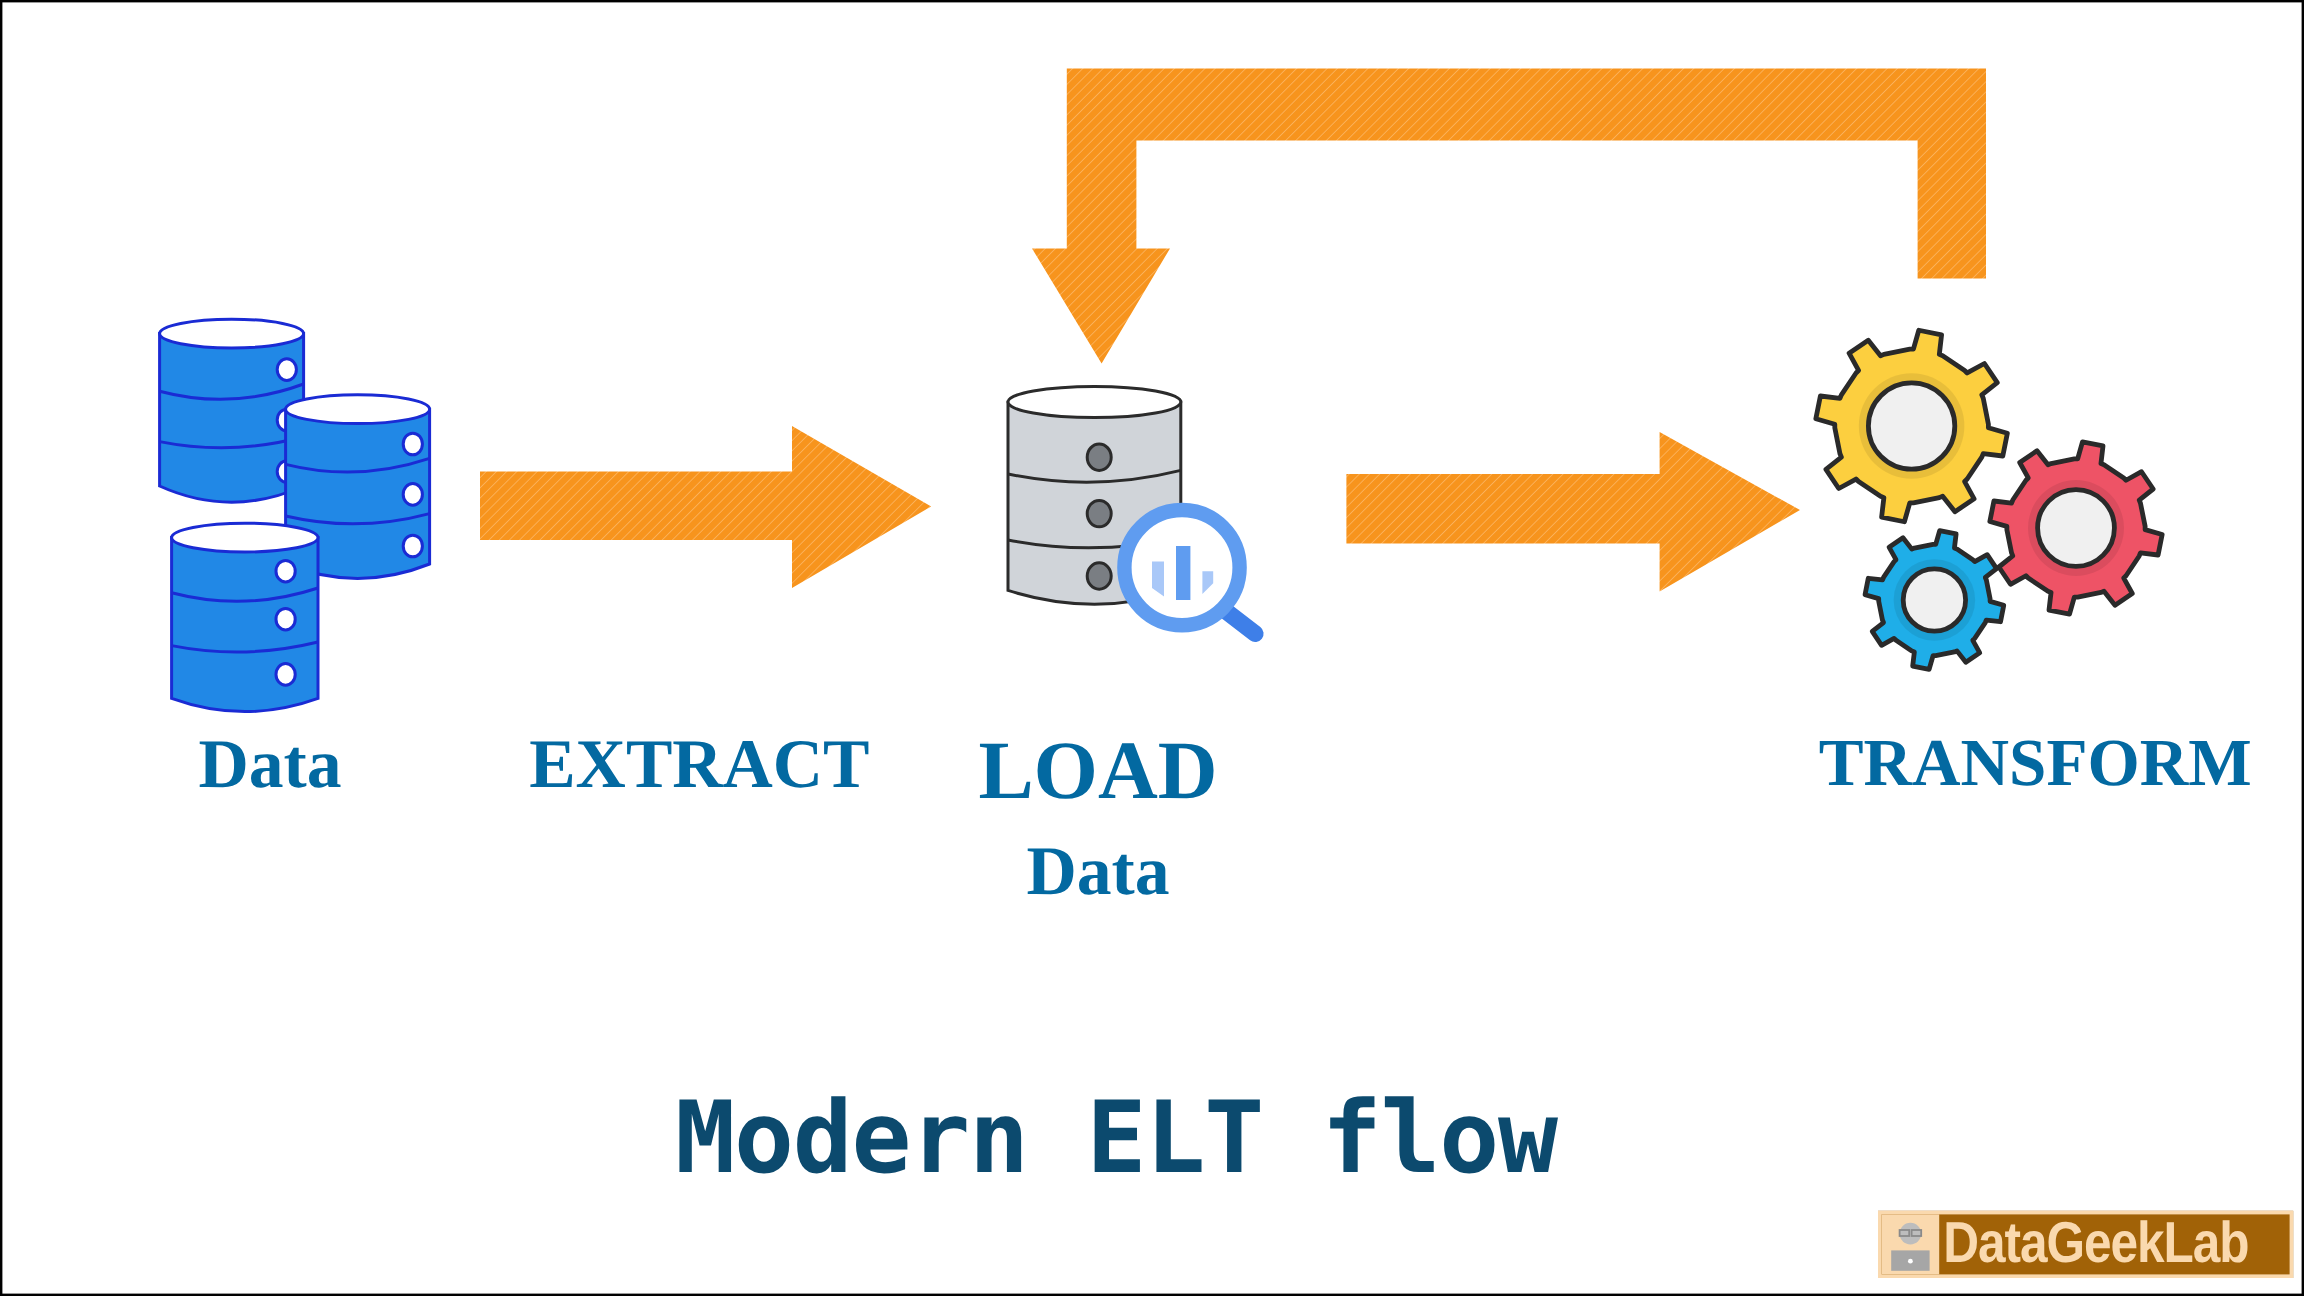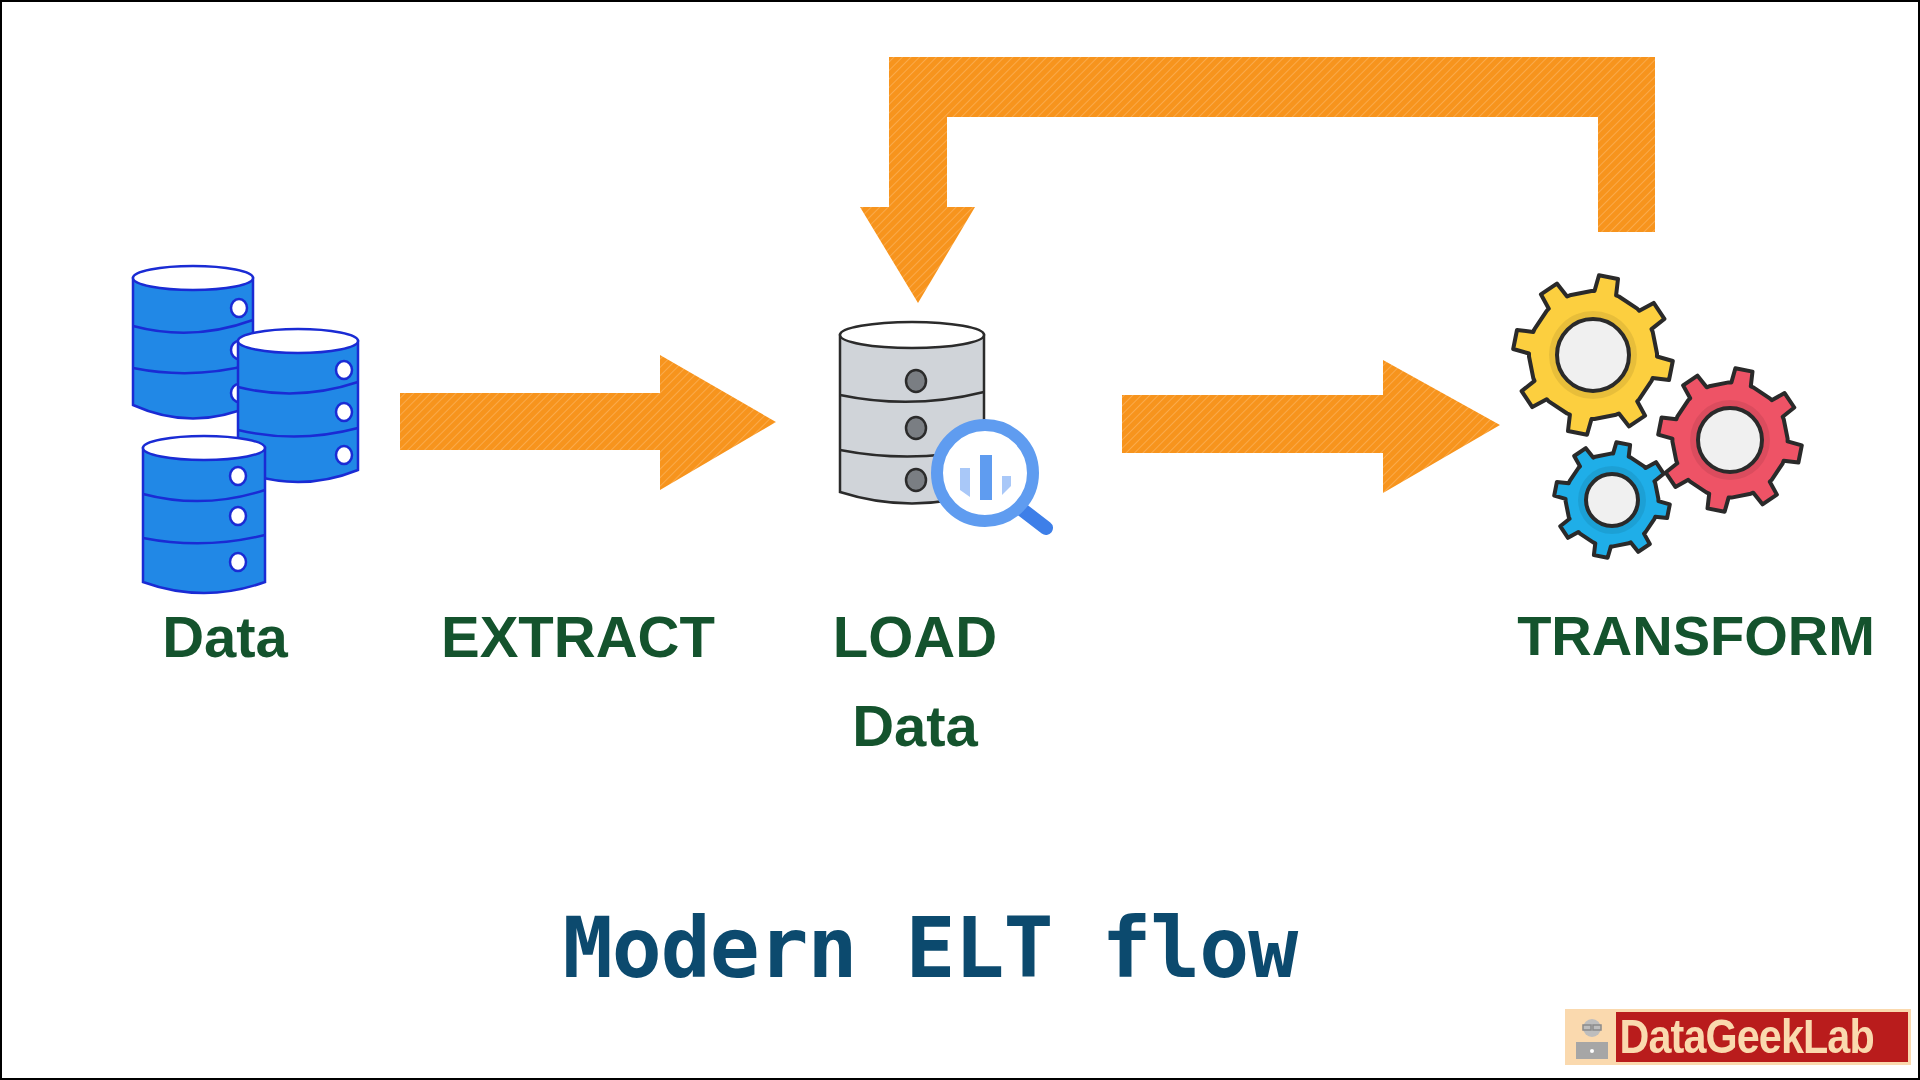--- a/index.html
+++ b/index.html
@@ -1,26 +1,26 @@
 <!DOCTYPE html>
 <html><head>
 <meta charset="utf-8">
 <style>
   html, body { margin:0; padding:0; background:#ffffff; }
   body { width:1920px; height:1080px; position:relative; overflow:hidden; }
   .frame { position:absolute; left:0; top:0; width:1916px; height:1076px; border:2px solid #000; background:#fff; }
   svg.diagram { position:absolute; left:0; top:0; width:1920px; height:1080px; }
-  .label { position:absolute; font-family:Liberation Sans, sans-serif; font-weight:700; color:#14532d; text-align:center; line-height:1; white-space:nowrap; }
+  .label { position:absolute; font-family:Liberation Serif, serif; font-weight:700; color:#0369a1; text-align:center; line-height:1; white-space:nowrap; }
   .lbl-sources { left:100px; top:608px; width:250px; font-size:58px; line-height:57px; }
   .lbl-extract { left:420px; top:608px; width:272px; font-size:58px;margin-left:21px; }
-  .lbl-load { left:815px; top:608px; width:200px; font-size:58px; }
+  .lbl-load { left:815px; top:608px; width:200px; font-size:69px; }
   .lbl-warehouse { left:740px; top:698px; width:350px; font-size:58px; line-height:55px; }
   .lbl-transform { left:1512px; top:608px; width:368px; font-size:56px; }
   .title { position:absolute; left:520px; top:900px; width:820px; text-align:center; font-family:"DejaVu Sans Mono", "Liberation Mono", monospace; font-weight:700; font-size:83px; color:#0c4a6e; letter-spacing:-1px; }
-  .logo { position:absolute; left:1565px; top:1009px; width:340px; height:50px; border:3px solid #fad9ae; background:#b91c1c; display:flex; align-items:stretch; }
+  .logo { position:absolute; left:1565px; top:1009px; width:340px; height:50px; border:3px solid #fad9ae; background:#a16207; display:flex; align-items:stretch; }
   .logo-icon { width:48px; background:#fad9ae; position:relative; }
   .logo-text { flex:1; font-family:"Liberation Sans", "DejaVu Sans", sans-serif; font-weight:700; font-size:48px; line-height:50px; color:#fad9ae; padding-left:4px; letter-spacing:-1px; transform:scaleX(0.86); transform-origin:left center; white-space:nowrap; }
 </style>
 </head>
 <body>
 
 <div class="frame"></div>
 
 <svg class="diagram" viewBox="0 0 1920 1080">
   <defs>

